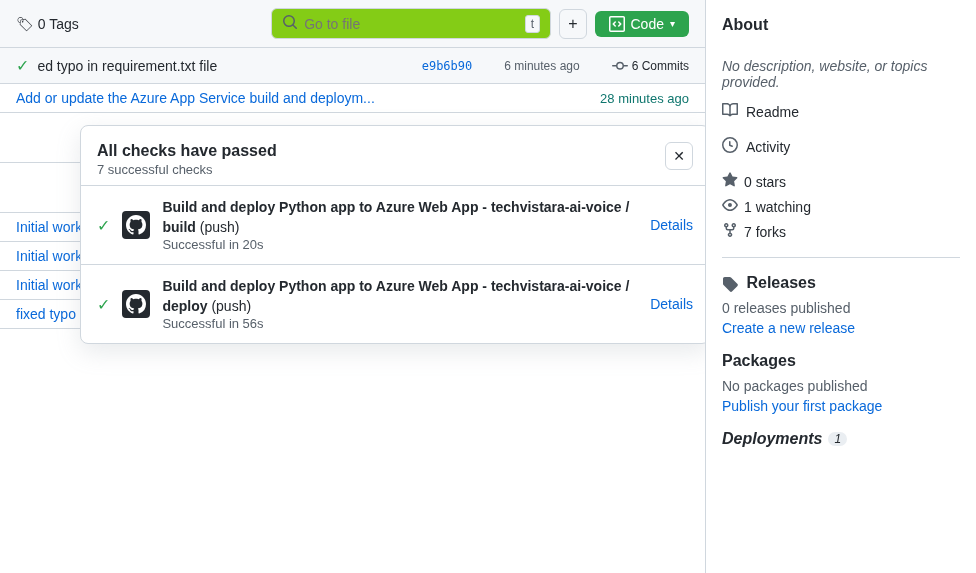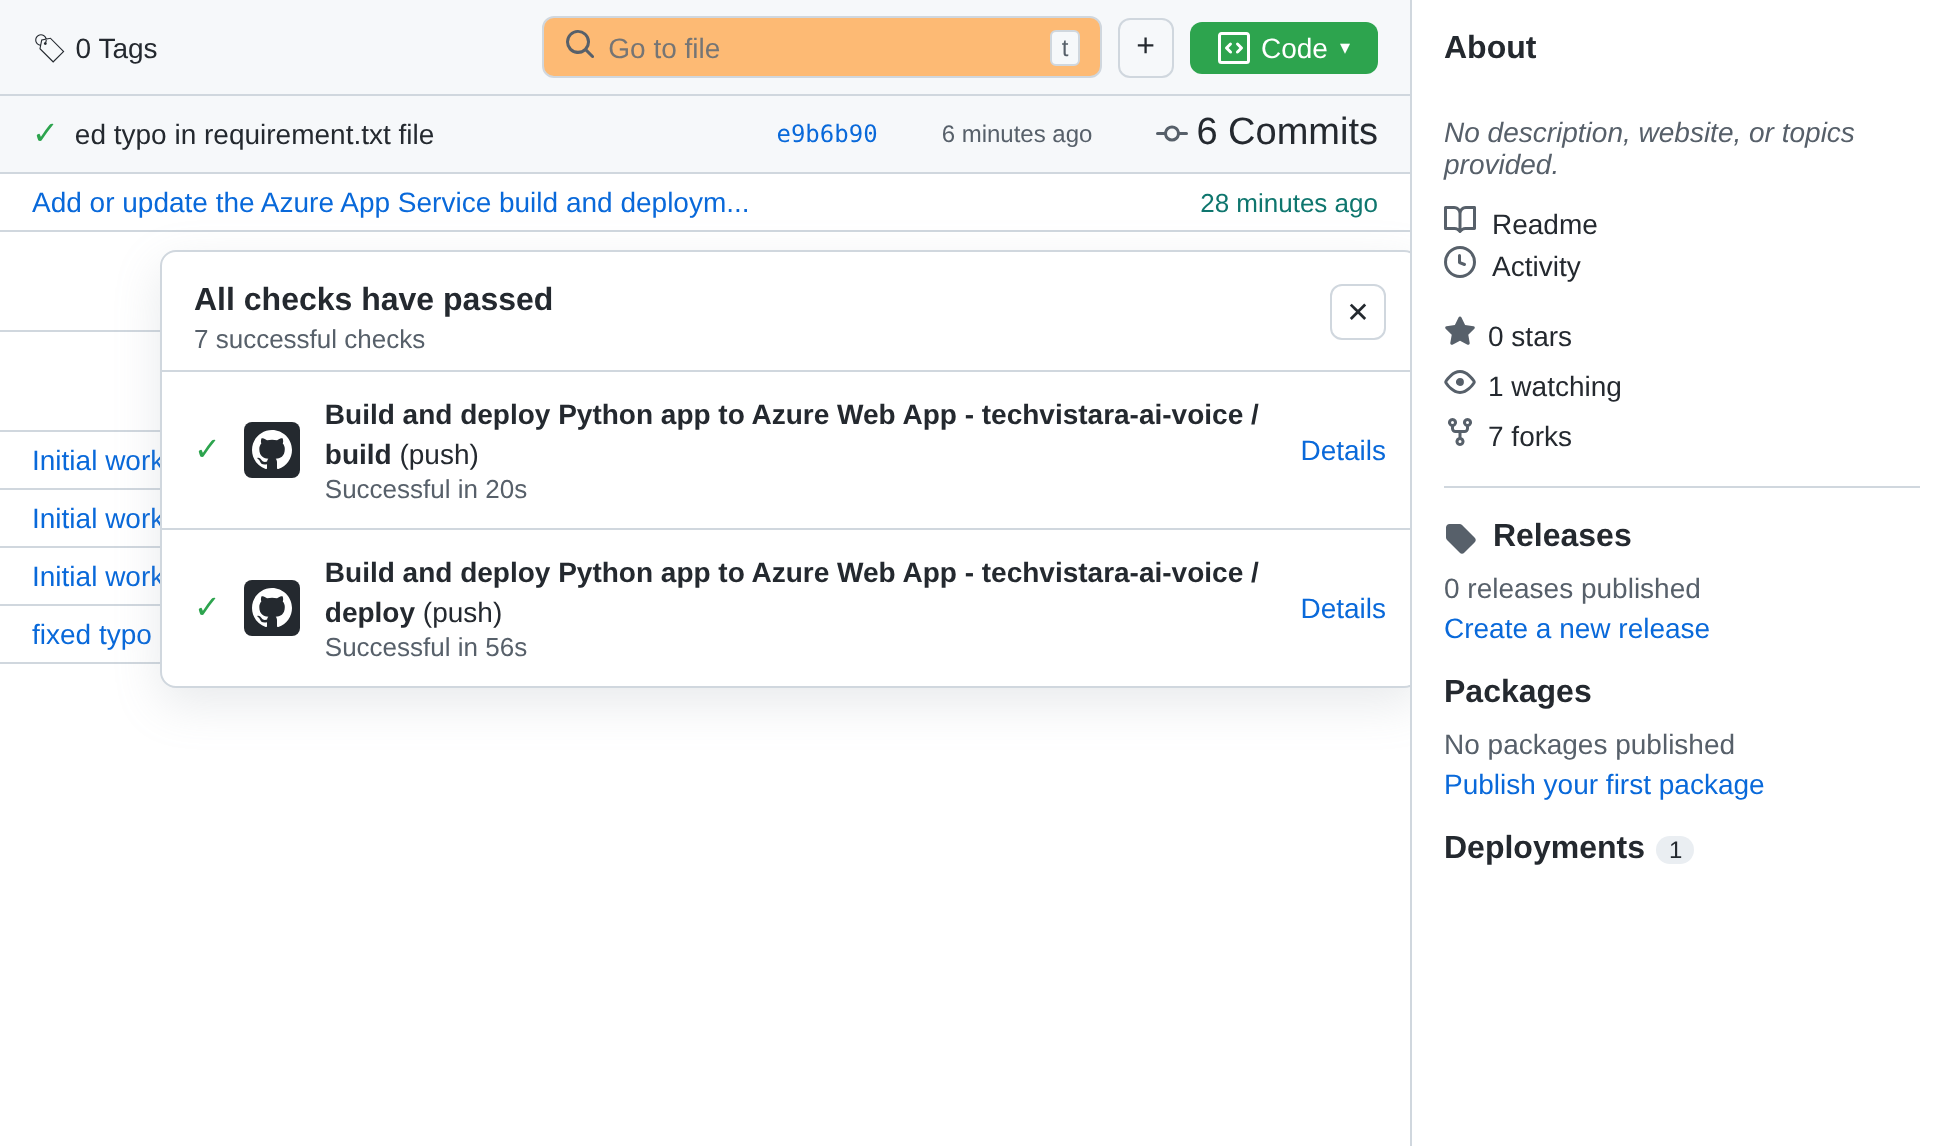--- a/index.html
+++ b/index.html
@@ -50,21 +50,21 @@
       gap: 4px;
       color: #24292f;
       font-size: 14px;
     }
 
     .search-box {
       display: flex;
       align-items: center;
       border: 1px solid #d0d7de;
       border-radius: 6px;
-      background: #fdba74;
+      background: #84cc16;
       padding: 5px 10px;
       gap: 6px;
       flex: 1;
       max-width: 280px;
       margin-left: auto;
     }
 
     .search-box input {
       border: none;
       outline: none;
@@ -147,21 +147,21 @@
     .commit-hash {
       color: #0969da;
       font-family: monospace;
     }
 
     .commits-link {
       display: flex;
       align-items: center;
       gap: 4px;
       color: #24292f;
-      font-size: 19px;
+      font-size: 12px;
       font-weight: 500;
       text-decoration: none;
     }
 
     
     .file-row {
       display: flex;
       align-items: center;
       justify-content: space-between;
       padding: 6px 16px;
@@ -297,21 +297,21 @@
     .about-desc {
       font-size: 14px;
       color: #57606a;
       font-style: italic;
       margin-bottom: 12px;
     }
 
     .about-links {
       display: flex;
       flex-direction: column;
-      gap: 2px;
+      gap: 16px;
       margin-bottom: 16px;
     }
 
     .about-link-item {
       display: flex;
       align-items: center;
       gap: 8px;
       color: #24292f;
       font-size: 14px;
     }
@@ -369,20 +369,21 @@
       margin-bottom: 16px;
     }
 
     .deployments-title {
       display: flex;
       align-items: center;
       gap: 6px;
       font-size: 16px;
       font-weight: 600;
       margin-bottom: 8px;
+      font-style: italic;
     }
 
     .badge {
       background: #eaeef2;
       border-radius: 20px;
       padding: 0 6px;
       font-size: 12px;
       font-weight: 500;
     }
 

